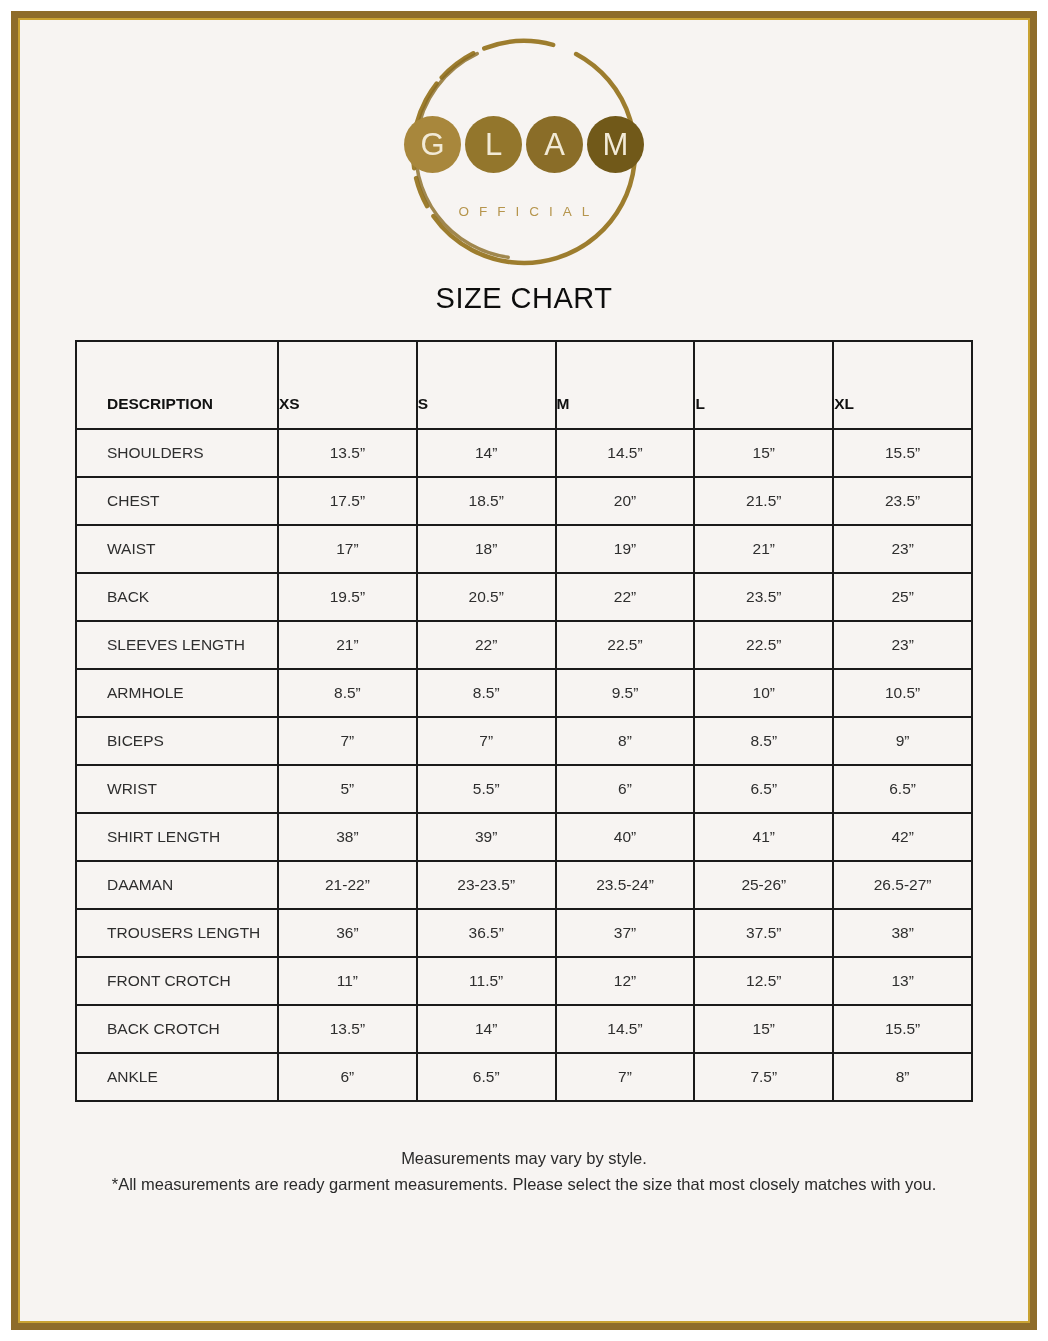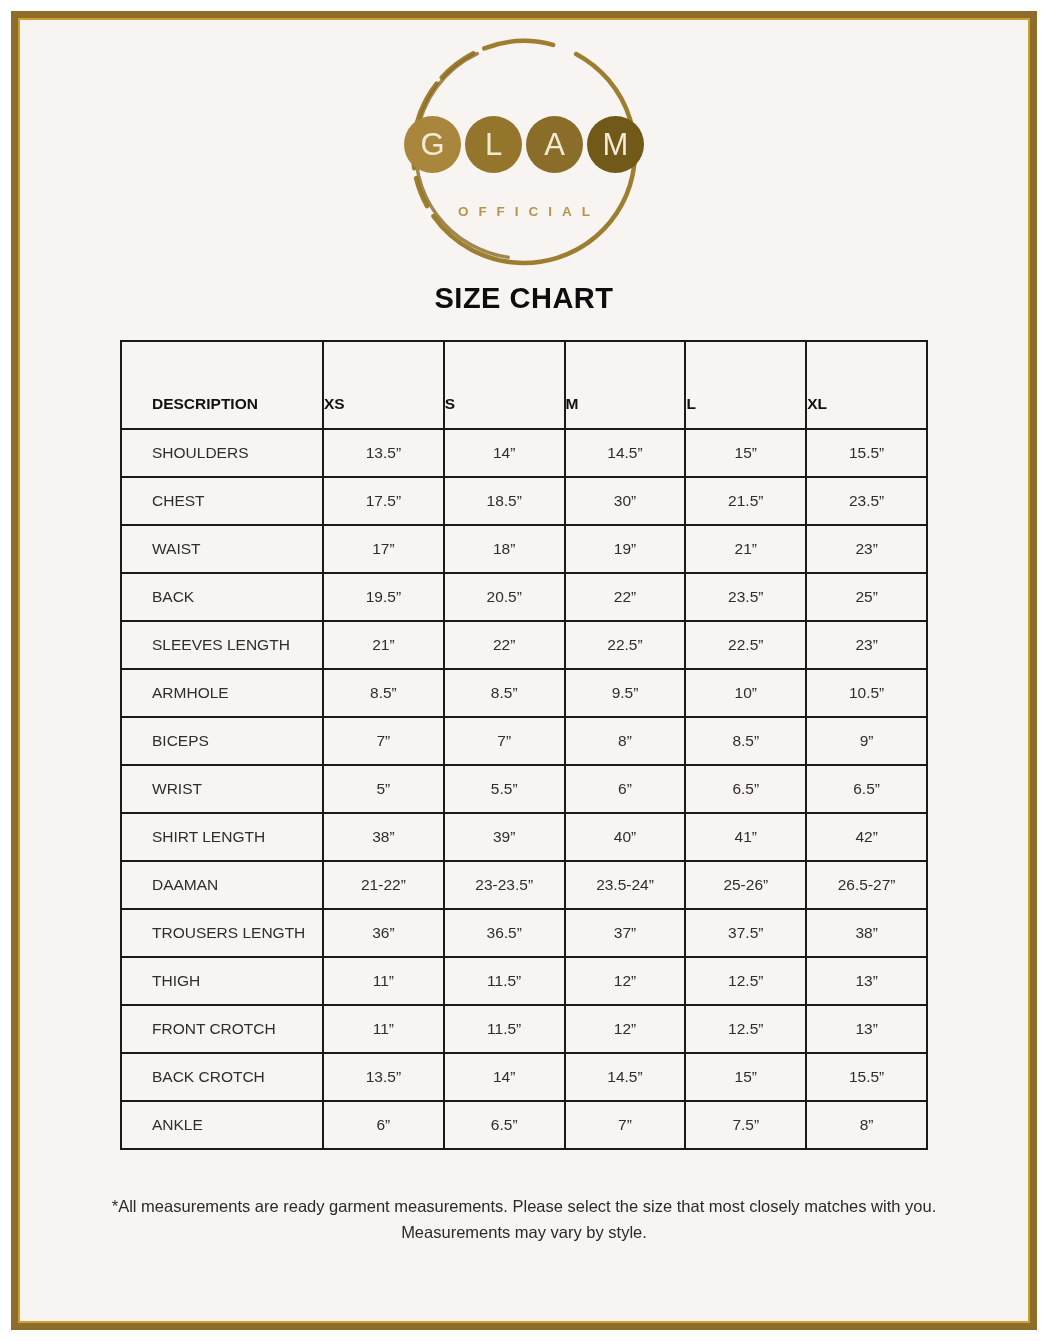--- a/index.html
+++ b/index.html
@@ -34,30 +34,30 @@
   }
   .letter-circle{
     width:57px;height:57px;border-radius:50%;
     display:flex;align-items:center;justify-content:center;
     color:#f2ead6;font-size:31px;font-weight:400;
     font-family:"Liberation Sans", sans-serif;
   }
   .logo-official{
     position:absolute;top:172px;left:0;width:100%;
     text-align:center;color:var(--gold-text);
-    font-size:13.5px;letter-spacing:10px;text-indent:10px;font-weight:700;
+    font-size:13.5px;letter-spacing:10px;text-indent:10px;font-weight:400;
   }
   
   .page-title{
     margin-top:10px;text-align:center;
-    font-size:29px;font-weight:700;color:#0d0d0d;letter-spacing:0.5px;
+    font-size:29px;font-weight:400;color:#0d0d0d;letter-spacing:0.5px;
   }
   
   table.size-table{
-    width:808px;margin:25px auto 0;
+    width:898px;margin:25px auto 0;
     border-collapse:collapse;table-layout:fixed;
     color:var(--ink);
   }
   .size-table th,.size-table td{
     border:2.5px solid var(--table-border);
     font-size:15.5px;
   }
   .size-table col.desc-col{width:202px;}
   .size-table thead th{
     height:88px;vertical-align:bottom;padding-bottom:15px;
@@ -120,21 +120,21 @@
           <td>13.5”</td>
           <td>14”</td>
           <td>14.5”</td>
           <td>15”</td>
           <td>15.5”</td>
         </tr>
         <tr>
           <td class="row-label">CHEST</td>
           <td>17.5”</td>
           <td>18.5”</td>
-          <td>30”</td>
+          <td>20”</td>
           <td>21.5”</td>
           <td>23.5”</td>
         </tr>
         <tr>
           <td class="row-label">WAIST</td>
           <td>17”</td>
           <td>18”</td>
           <td>19”</td>
           <td>21”</td>
           <td>23”</td>
@@ -197,28 +197,20 @@
         </tr>
         <tr>
           <td class="row-label">TROUSERS LENGTH</td>
           <td>36”</td>
           <td>36.5”</td>
           <td>37”</td>
           <td>37.5”</td>
           <td>38”</td>
         </tr>
         <tr>
-          <td class="row-label">THIGH</td>
-          <td>11”</td>
-          <td>11.5”</td>
-          <td>12”</td>
-          <td>12.5”</td>
-          <td>13”</td>
-        </tr>
-        <tr>
           <td class="row-label">FRONT CROTCH</td>
           <td>11”</td>
           <td>11.5”</td>
           <td>12”</td>
           <td>12.5”</td>
           <td>13”</td>
         </tr>
         <tr>
           <td class="row-label">BACK CROTCH</td>
           <td>13.5”</td>
@@ -232,17 +224,17 @@
           <td>6”</td>
           <td>6.5”</td>
           <td>7”</td>
           <td>7.5”</td>
           <td>8”</td>
         </tr>
       </tbody>
   </table>
 
   <div class="footer-note">
+    <div>Measurements may vary by style.</div>
     <div>*All measurements are ready garment measurements. Please select the size that most closely matches with you.</div>
-    <div>Measurements may vary by style.</div>
   </div>
 
 </div>
 
 </body></html>

